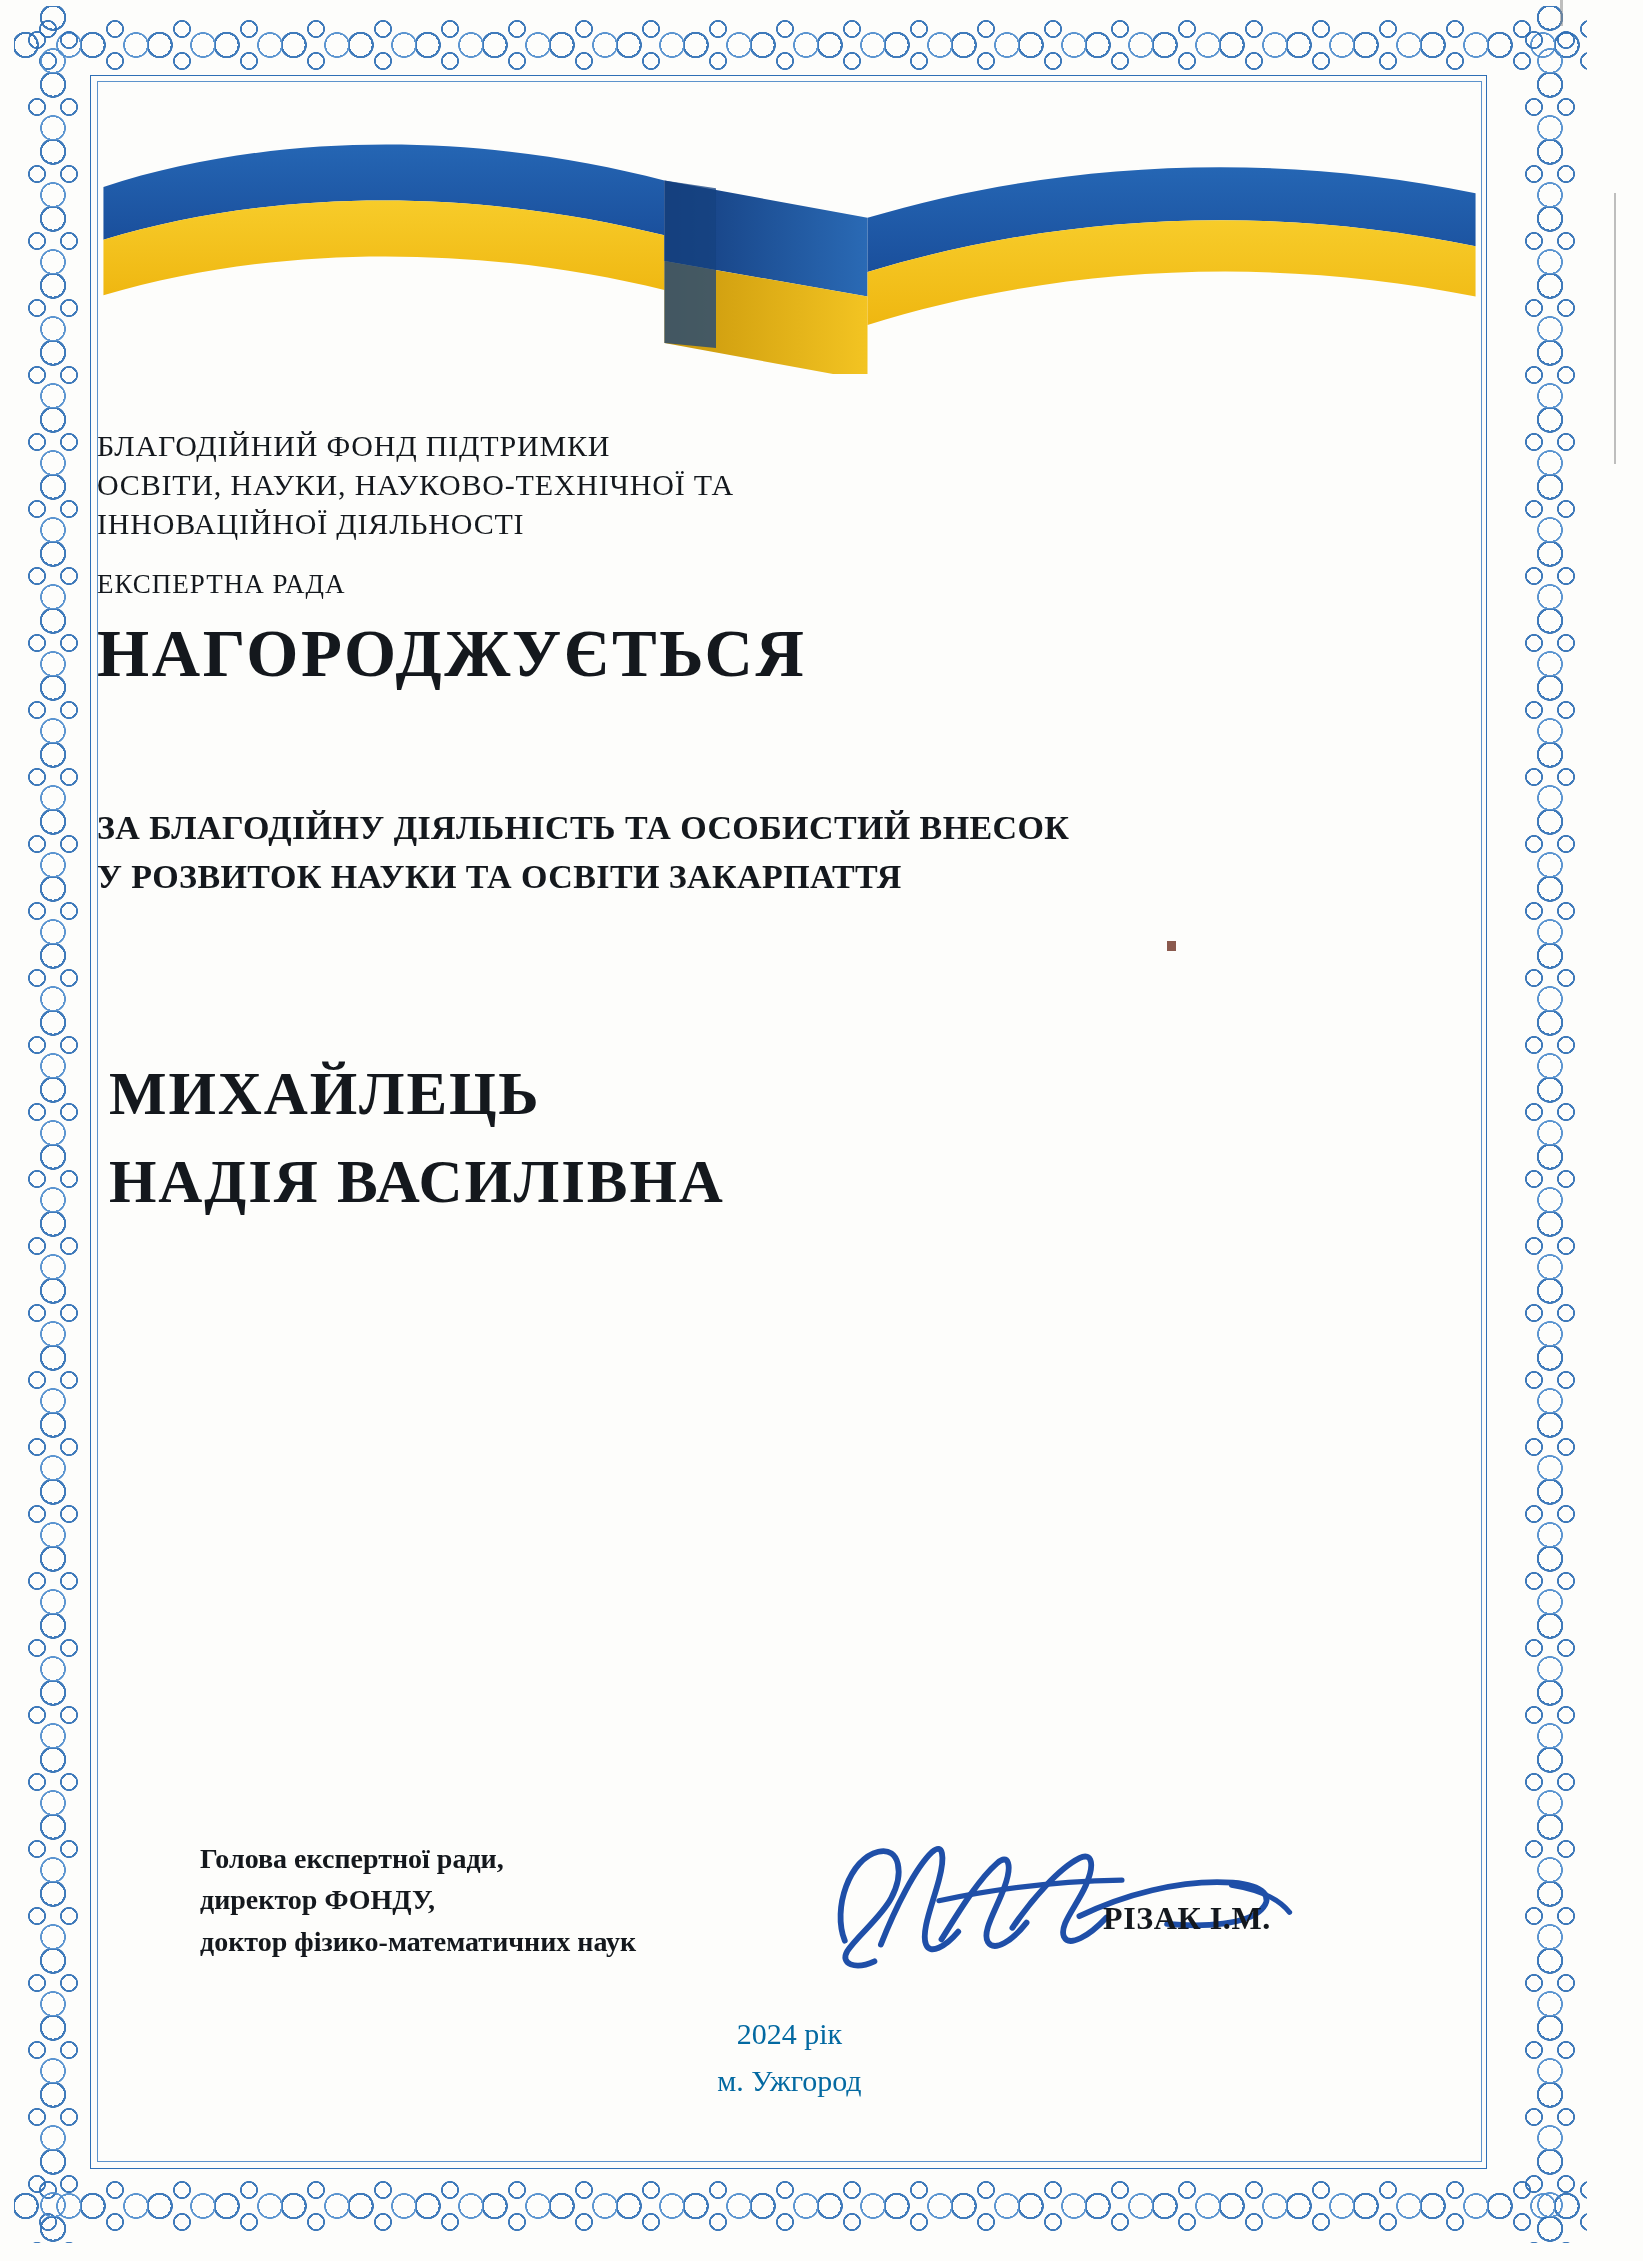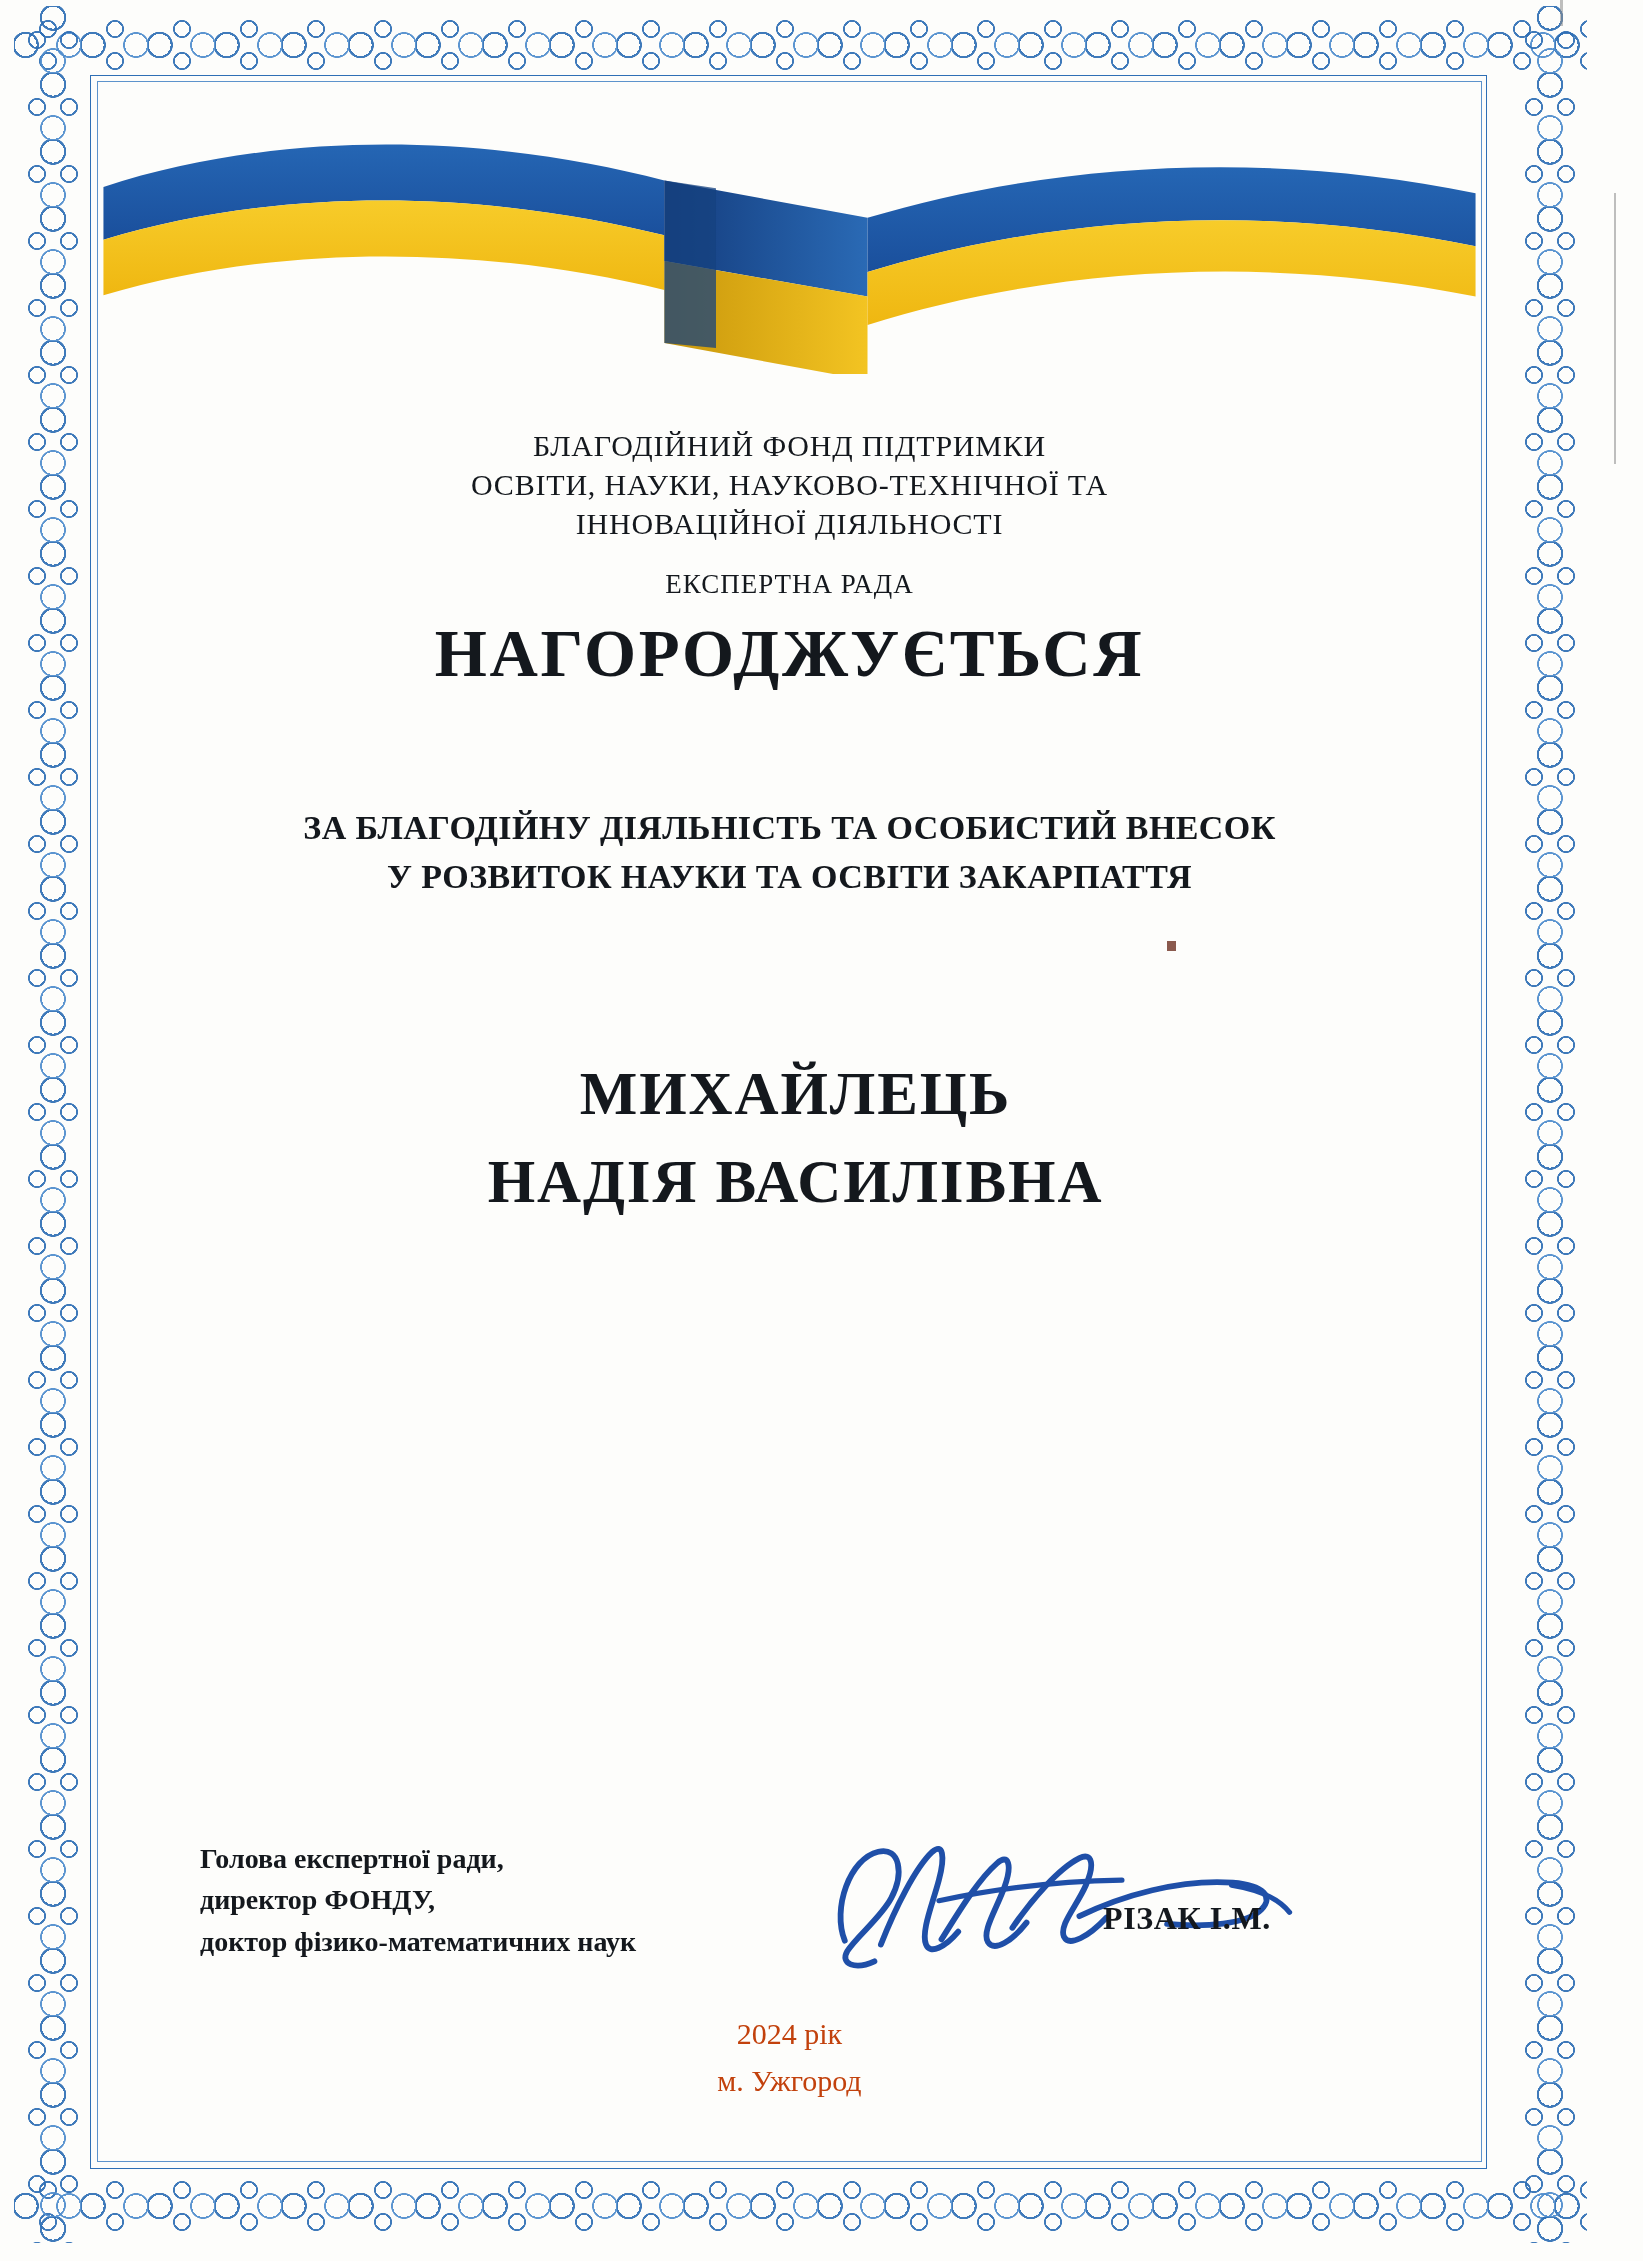--- a/index.html
+++ b/index.html
@@ -94,21 +94,21 @@
     width: 1385px;
     height: 271px;
   }
 
   
   .content {
     position: absolute;
     left: 97px;
     top: 387px;
     width: 1385px;
-    text-align: center;
+    text-align: left;
     color: #14181d;
   }
 
   .org-line {
     font-size: 30px;
     letter-spacing: 0.8px;
     line-height: 1.30;
     font-weight: 400;
   }
   .org-block { margin-top: 39px; }
@@ -187,21 +187,21 @@
   }
 
   .footer {
     position: absolute;
     left: 97px;
     top: 2011px;
     width: 1385px;
     text-align: center;
     font-size: 30px;
     line-height: 1.55;
-    color: #c2410c;
+    color: #0369a1;
   }
 
   
   .scan-mark {
     position: absolute;
     background: #8a8a8a;
     opacity: 0.55;
   }
 </style>
 </head>

